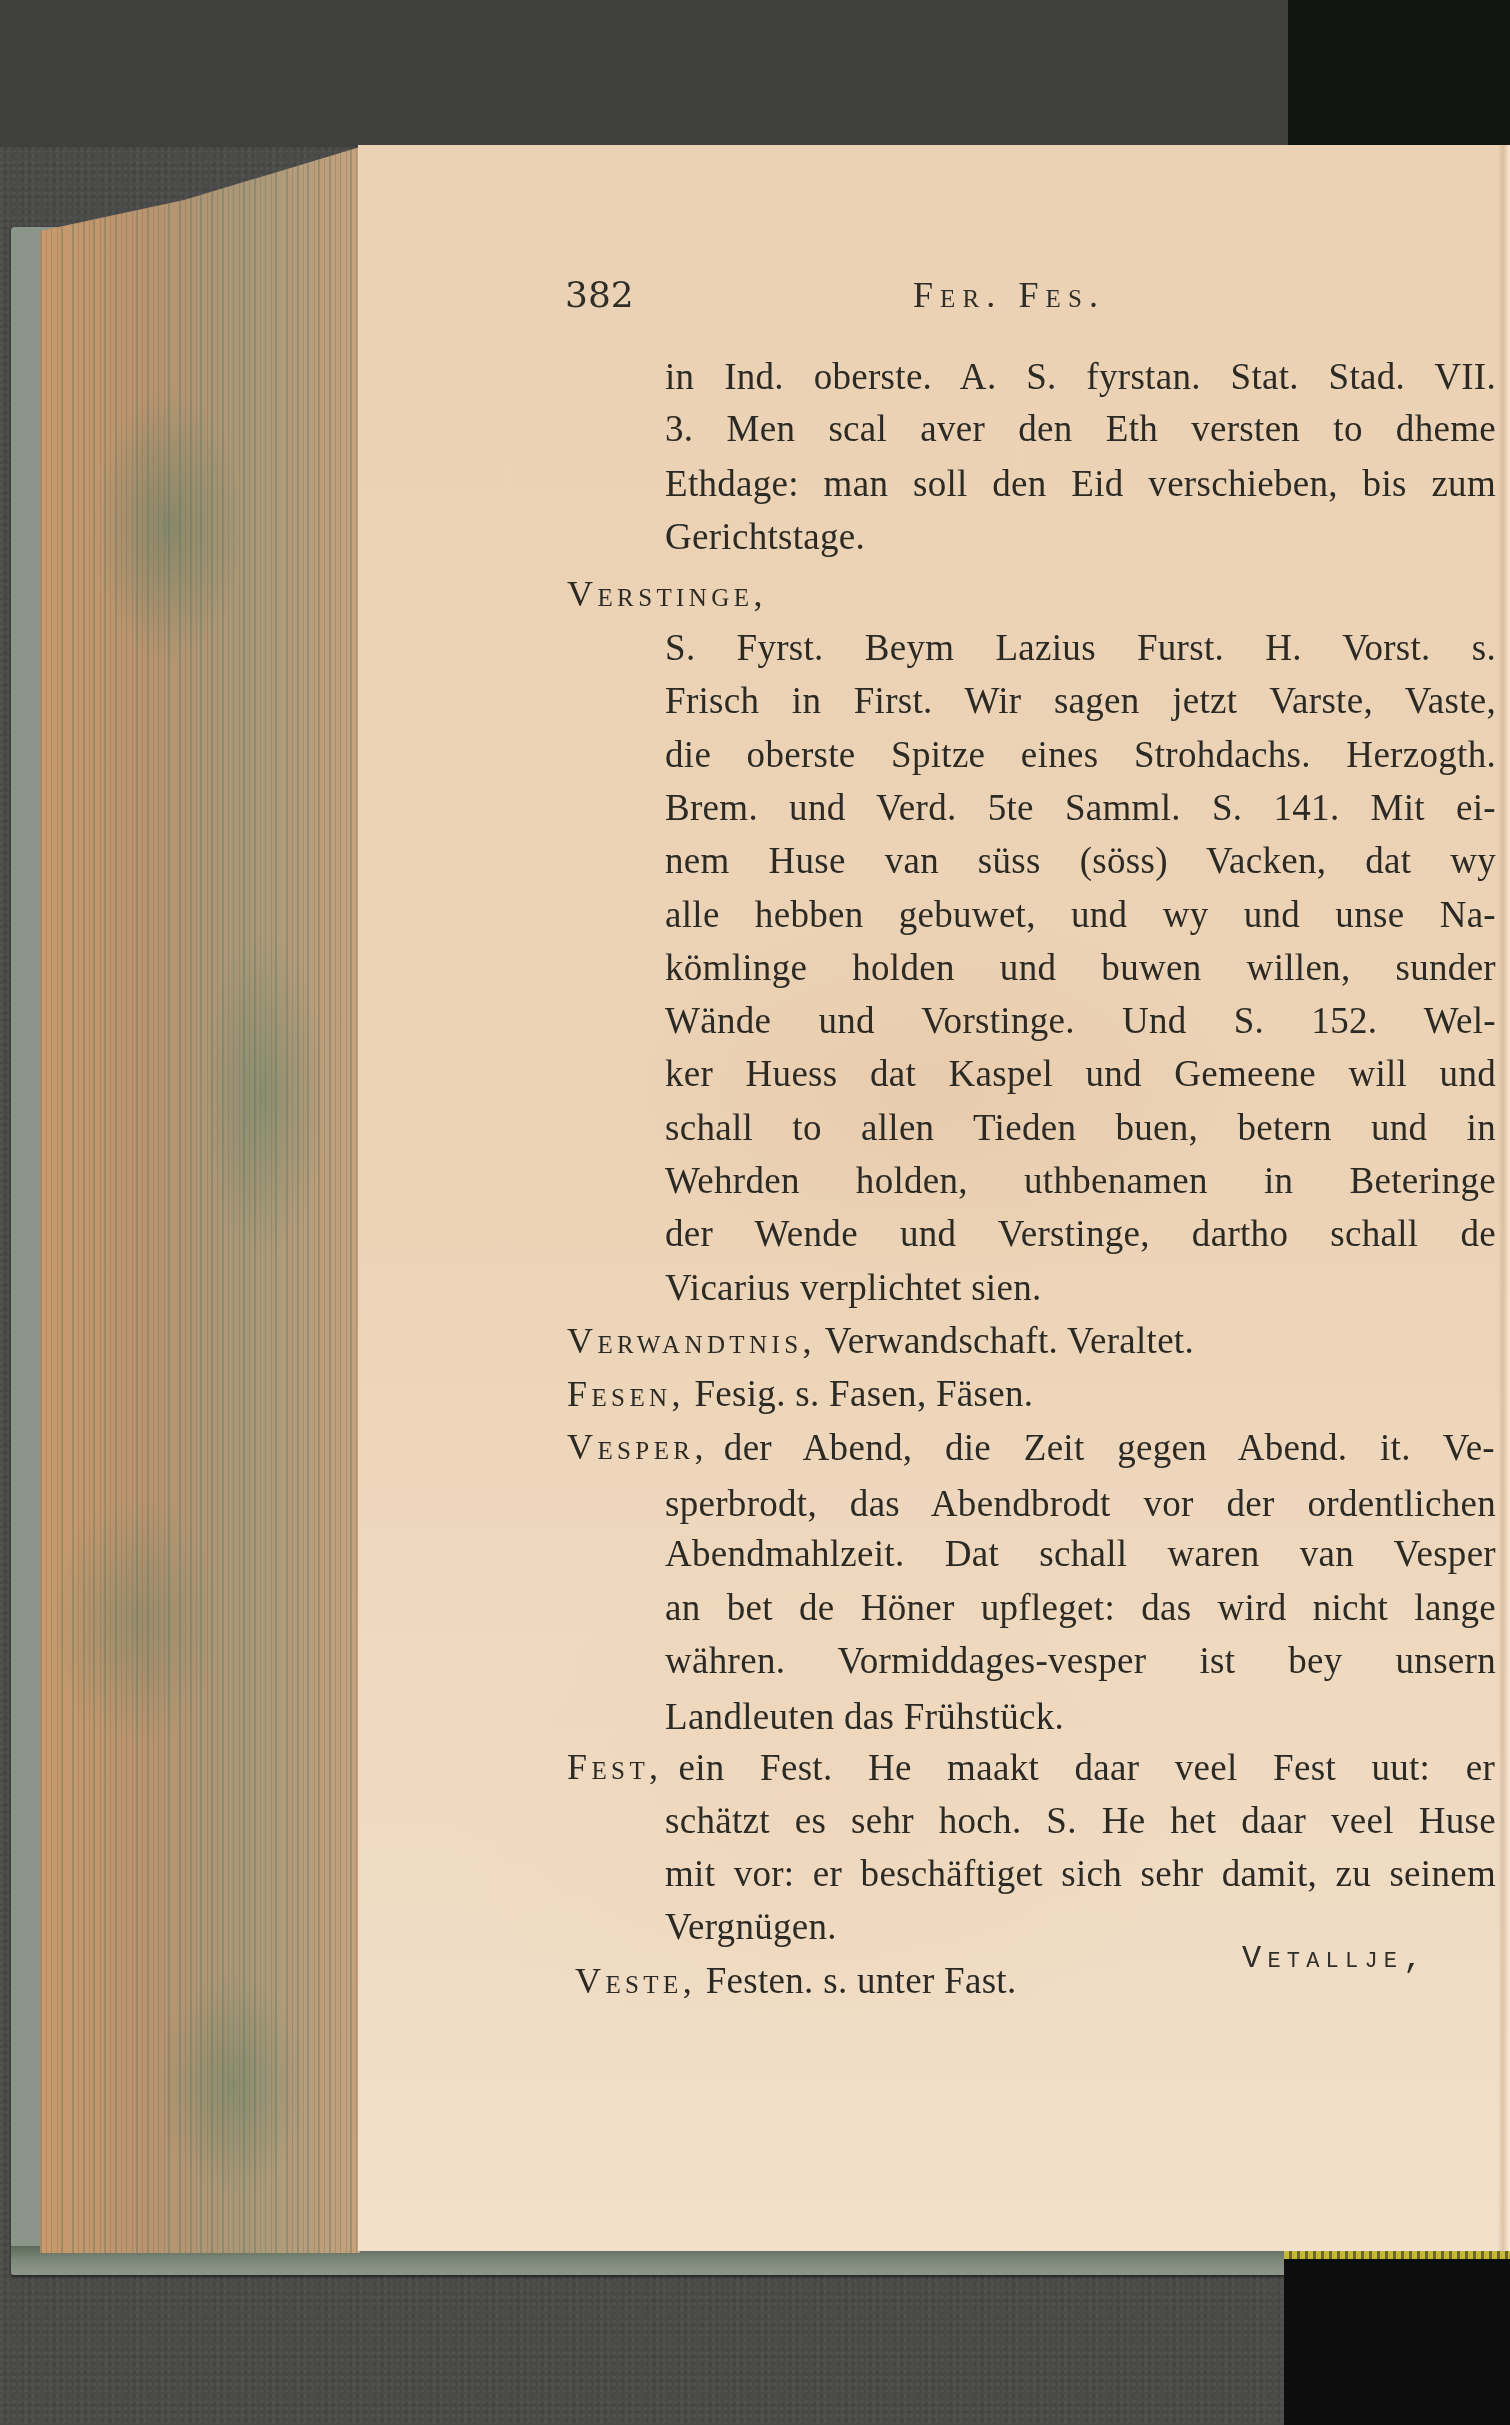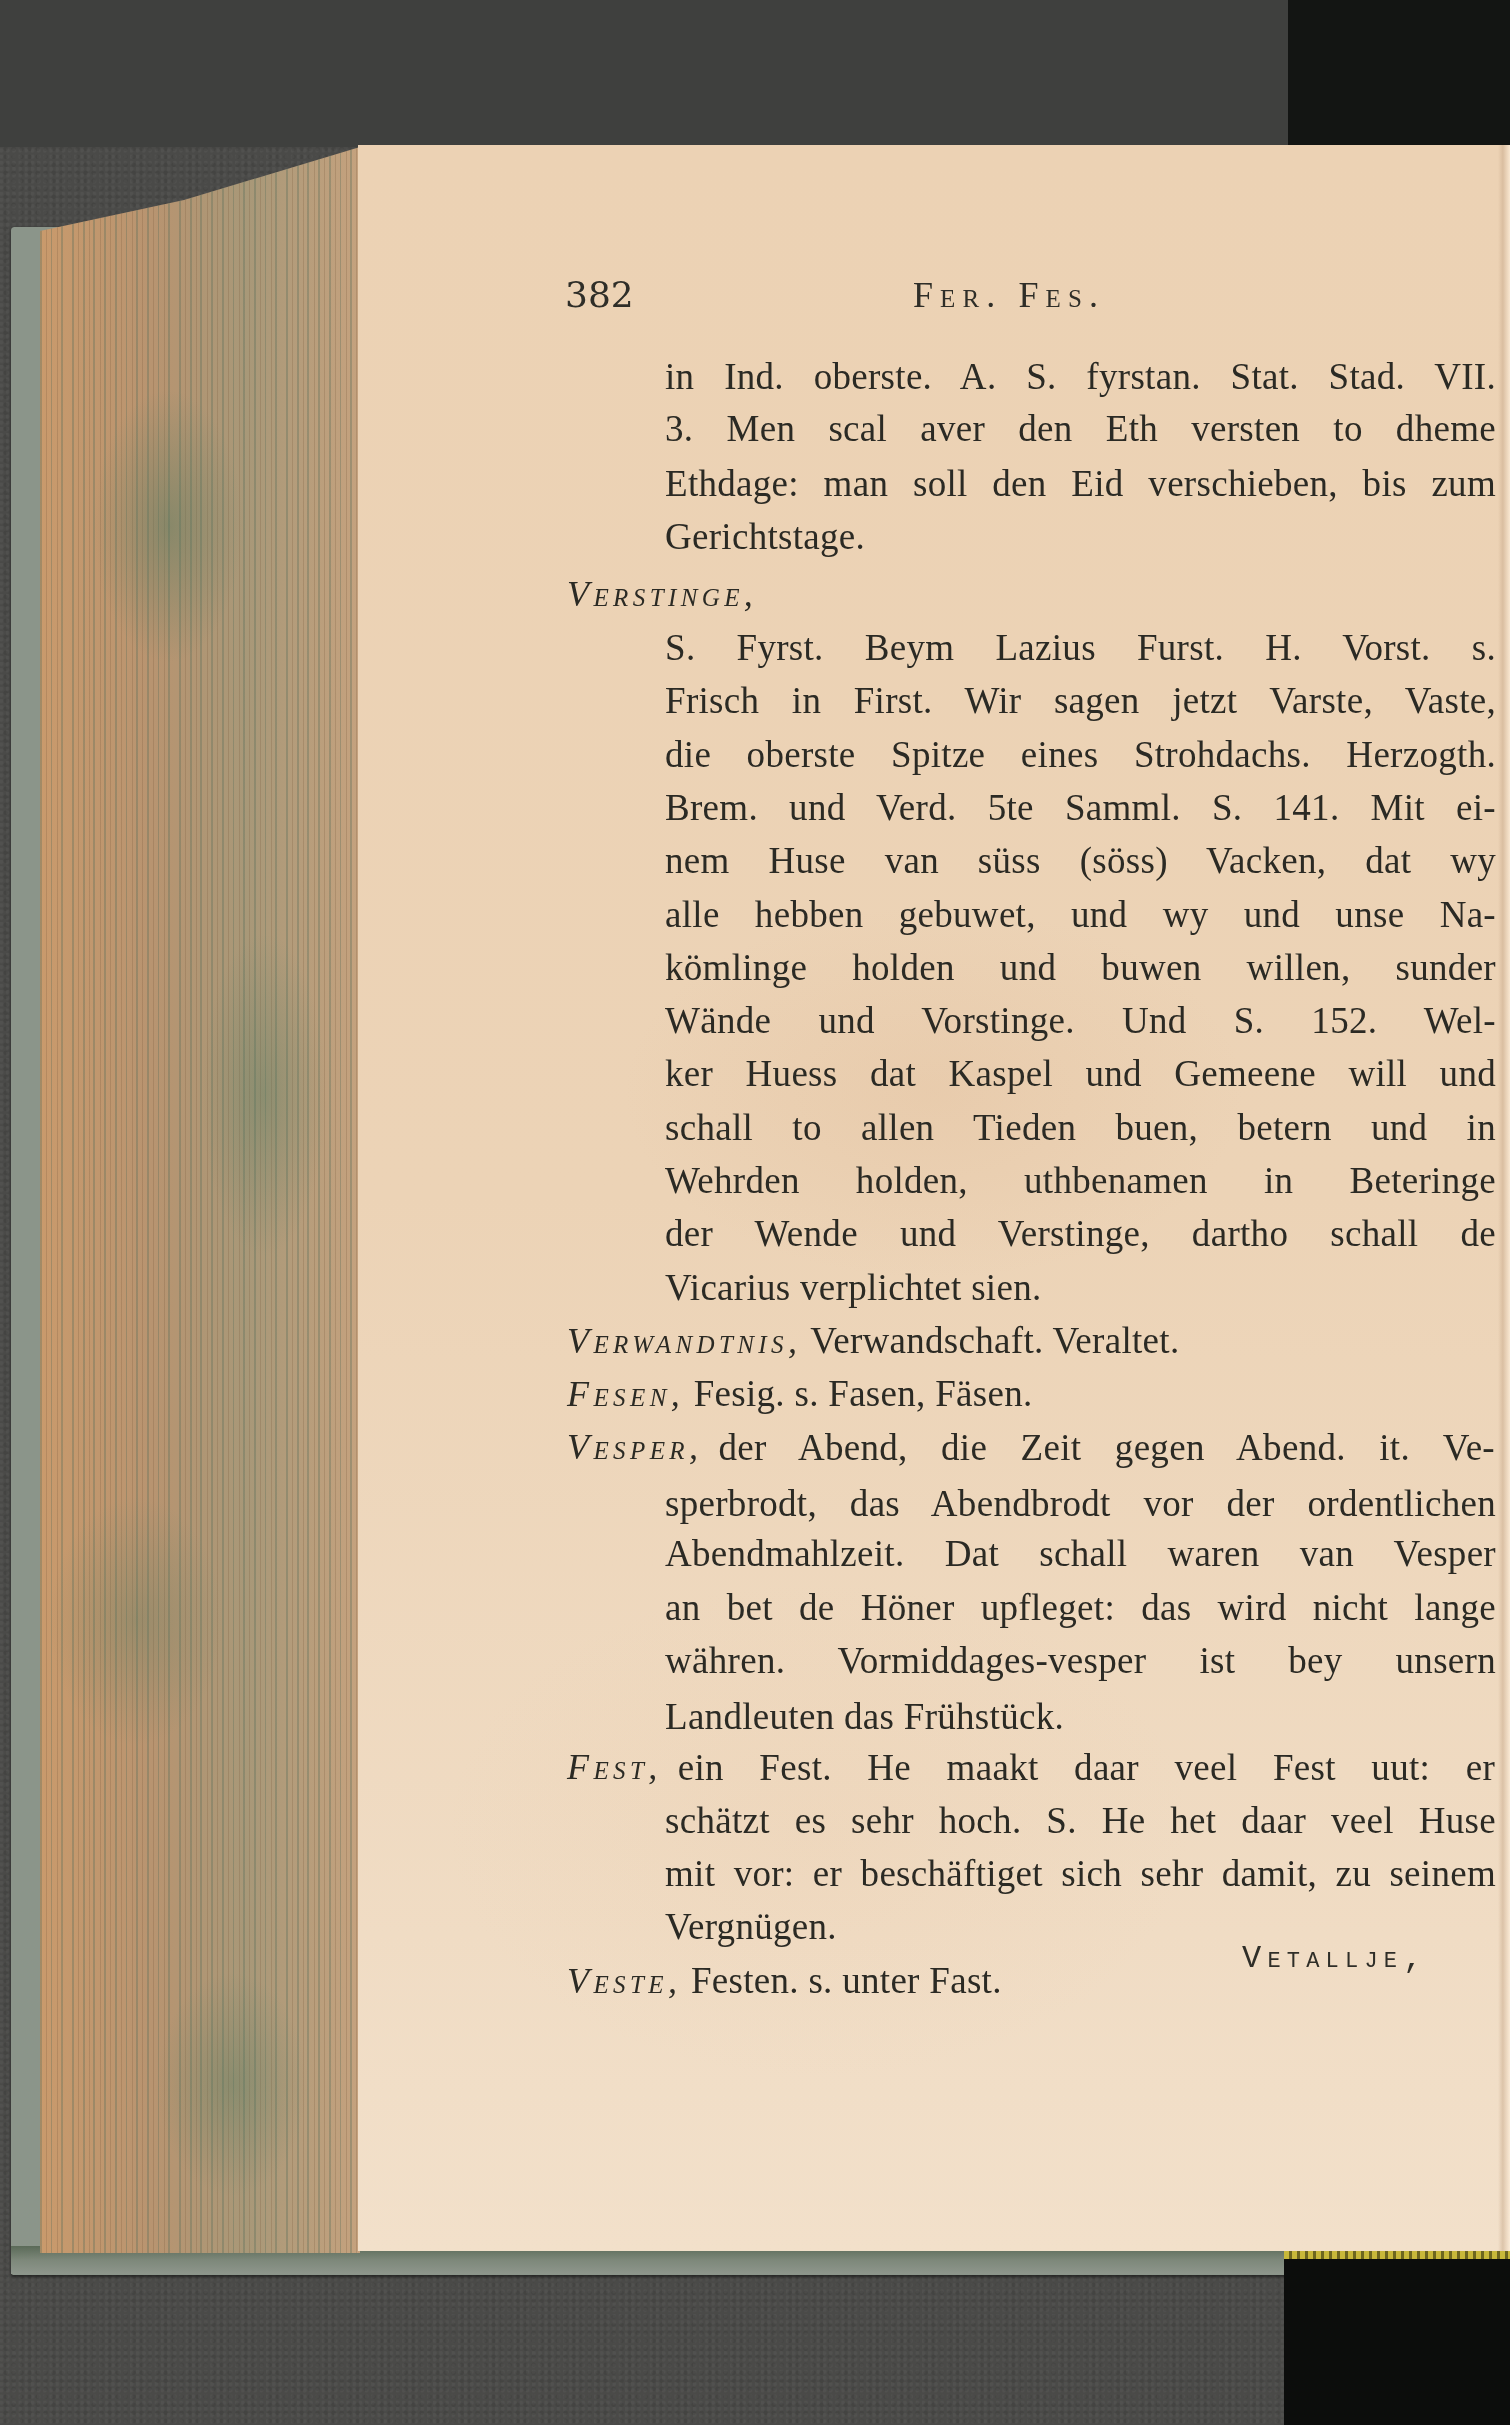--- a/index.html
+++ b/index.html
@@ -173,21 +173,20 @@
     .line.justify {
       width: 1168px;
       text-align: justify;
       text-align-last: justify;
     }
     .line.indent.justify { width: 831px; }
     .headword {
       font-variant: small-caps;
       letter-spacing: 4.4px;
       font-size: 36px;
-      font-style: italic;
     }
     .small { font-size: 37px; }
     .catchword {
       position: absolute;
       left: 1242px;
       top: 1940px;
       font-family: Liberation Mono, monospace;
       font-variant: small-caps;
       font-size: 32px;
       letter-spacing: 6.2px;
@@ -268,21 +267,21 @@
       <div>
         <div class="line hang" style="top:1391px; width:928px; display:flex;">
           <span class="headword">Fest,</span>
           <span style="flex:1; margin-left:16px; text-align:justify; text-align-last:justify;">ein Fest. He maakt daar veel Fest uut: er</span>
         </div>
         <div class="line indent justify" style="top:1444px;">schätzt es sehr hoch. S. He het daar veel Huse</div>
         <div class="line indent justify" style="top:1497px;">mit vor: er beschäftiget sich sehr damit, zu seinem</div>
         <div class="line indent" style="top:1550px;">Vergnügen.</div>
       </div>
 
-      <div class="line hang" style="top:1604px;">
+      <div class="line hang" style="top:1604px;margin-left:8px;">
         <span class="headword">Veste,</span>
         <span>Festen. s. unter Fast.</span>
       </div>
     </div>
 
     <div class="catchword" style="left:884px; top:1795px;">Vetallje,</div>
   </div>
 </div>
 
 

